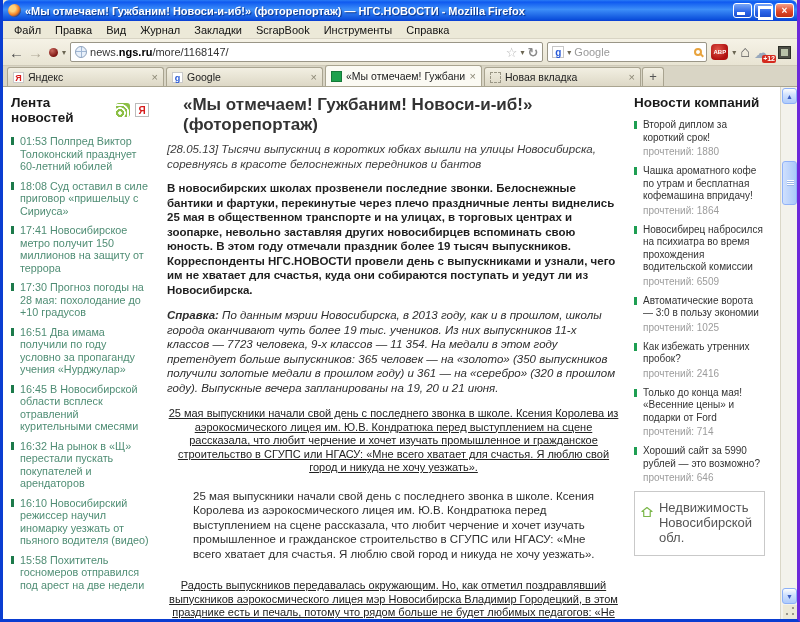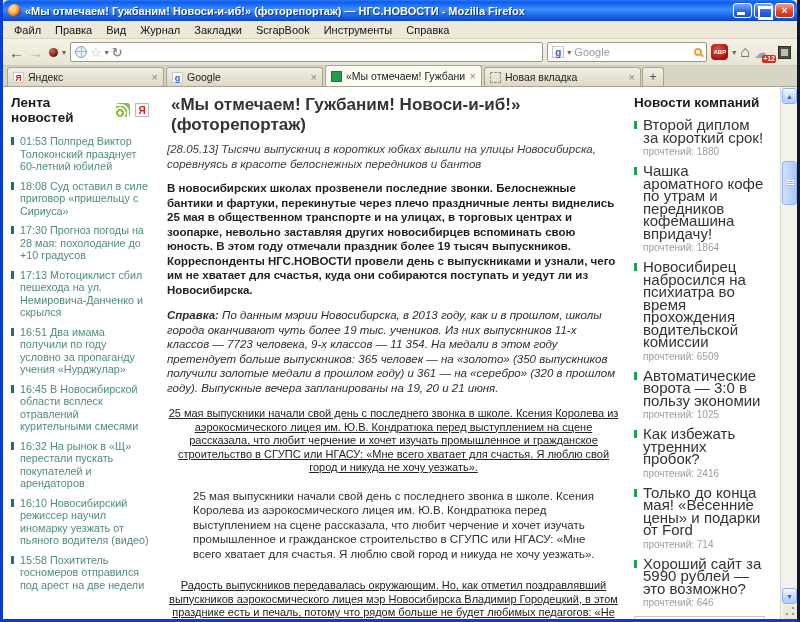--- a/index.html
+++ b/index.html
@@ -1,20 +1,20 @@
 <!DOCTYPE html>
 <html><head>
 <meta charset="utf-8">
 <style>
   * { box-sizing: border-box; margin: 0; padding: 0; }
   html,body { background:#888; }
   body { font-family: "Liberation Sans", "DejaVu Sans", sans-serif; }
 
   .window { width:800px; height:622px; position:relative; overflow:hidden;
-    border-left:3px solid #0a3dd1; border-right:3px solid #0f172a; border-bottom:3px solid #0a3dd1;
+    border-left:3px solid #0a3dd1; border-right:3px solid #6d28d9; border-bottom:3px solid #0a3dd1;
     background:#ece9d8; display:flex; flex-direction:column; }
 
   
   .titlebar { height:21px; flex:0 0 21px; display:flex; align-items:center; padding:0 3px 0 5px;
     background:linear-gradient(180deg,#2a7bf5 0%,#0f5af0 10%,#3d8ef8 45%,#0c50dc 92%,#0a3dd1 100%);
     border-radius:6px 6px 0 0; }
   .fx-icon { width:13px; height:13px; border-radius:50%; flex:0 0 13px;
     background:radial-gradient(circle at 35% 35%, #ffd27a 0 25%, #f07a1e 55%, #1c3f8c 75%); margin-right:4px; }
   .title-text { color:#fff; font-size:11px; font-weight:bold; white-space:nowrap; overflow:hidden;
     text-shadow:1px 1px 1px #063089; flex:1; }
@@ -98,32 +98,32 @@
       radial-gradient(circle at 4px 10px, transparent 0 4px, #fff 4px 5.5px, transparent 6px),
       radial-gradient(circle at 4px 10px, transparent 0 7.5px, #fff 7.5px 9px, transparent 9.5px),
       #8cbf45; }
   .ya-icon { width:14px; height:14px; background:#fff; border:1px solid #bbb; color:#d61c1c;
     font-size:10px; font-weight:bold; text-align:center; line-height:13px; flex:0 0 14px; }
 
   .feed-item { position:relative; padding-left:9px; font-size:10.8px; line-height:12.5px; color:#4f8d74;
     margin-bottom:7px; cursor:pointer; }
   .feed-item::before { content:""; position:absolute; left:0; top:2px; width:3px; height:8px; background:#1c7a4a; }
 
-  .article-title { font-size:17px; line-height:20px; font-weight:bold; color:#333; margin:2px 0 7px 4px; }
+  .article-title { font-size:17px; line-height:20px; font-weight:bold; color:#333; margin:2px 0 7px 16px; }
   .article-sub { font-style:italic; font-size:11.5px; line-height:14.5px; color:#3c3c3c; margin-bottom:10px; }
   .article-lead { font-weight:bold; font-size:11.5px; line-height:14.5px; color:#1f1f1f; margin-bottom:11px; }
   .article-spravka { font-style:italic; font-size:11.5px; line-height:14.5px; color:#2e2e2e; margin-bottom:12px; }
   .article-spravka b { font-weight:bold; }
   .link-para { text-align:center; text-decoration:underline; font-size:11px; line-height:13.5px; color:#222;
     margin:10px 0; cursor:pointer; }
   .indent-para { font-size:11.5px; line-height:14.5px; color:#2e2e2e; padding-left:26px; padding-right:4px;
     margin:14px 0 18px 0; }
 
   .comp-title { font-size:13.5px; font-weight:bold; color:#1a1a1a; margin-bottom:9px; }
-  .comp-item { position:relative; padding-left:9px; font-size:15px; line-height:12.5px; color:#333;
+  .comp-item { position:relative; padding-left:9px; font-size:10px; line-height:12.5px; color:#333;
     margin-bottom:2px; cursor:pointer; }
   .comp-item::before { content:""; position:absolute; left:0; top:2px; width:3px; height:8px; background:#1e9e52; }
   .comp-reads { font-size:10px; color:#9c9c9c; margin:1px 0 8px 9px; }
 
   .realty { margin-top:8px; border:1px solid #c9c9c9; background:#fff; padding:8px 6px 10px 6px; }
   .realty-header { display:flex; gap:6px; align-items:flex-start; }
   .realty-title { font-size:13px; line-height:15px; color:#555; }
 
   
   .scrollbar { position:absolute; right:0; top:0; bottom:0; width:17px; background:#f3f2ec; border-left:1px solid #dad7c8; }
@@ -175,20 +175,21 @@
 
   </div>
 
   <div class="navbar">
     <span class="nav-glyph">←</span>
     <span class="nav-glyph disabled">→</span>
     <span class="reddot"></span>
     <span class="caret">▾</span>
     <div class="urlbar">
       <span class="globe-icon"></span>
+      <span class="url-text"><span>news.</span><b>ngs.ru</b><span>/more/1168147/</span></span>
       <span class="url-icons">
         <span class="star">☆</span>
         <span class="caret">▾</span>
         <span class="reload">↻</span>
       </span>
     </div>
     <div class="searchbox">
       <span class="gfav">g</span>
       <span class="caret">▾</span>
       <input class="search-input" placeholder="Google" style="">
@@ -239,24 +240,24 @@
         <span class="feed-title">Лента новостей</span>
         <span class="rss-icon"></span>
         <span class="ya-icon">Я</span>
       </div>
       <div>
 
           <div class="feed-item">01:53 Полпред Виктор Толоконский празднует 60-летний юбилей</div>
 
           <div class="feed-item">18:08 Суд оставил в силе приговор «пришельцу с Сириуса»</div>
 
+          <div class="feed-item">17:41 Новосибирское метро получит 150 миллионов на защиту от террора</div>
 
           <div class="feed-item">17:30 Прогноз погоды на 28 мая: похолодание до +10 градусов</div>
 
-          <div class="feed-item">17:13 Мотоциклист сбил пешехода на ул. Немировича-Данченко и скрылся</div>
 
           <div class="feed-item">16:51 Два имама получили по году условно за пропаганду учения «Нурджулар»</div>
 
           <div class="feed-item">16:45 В Новосибирской области всплеск отравлений курительными смесями</div>
 
           <div class="feed-item">16:32 На рынок в «Щ» перестали пускать покупателей и арендаторов</div>
 
           <div class="feed-item">16:10 Новосибирский режиссер научил иномарку уезжать от пьяного водителя (видео)</div>
 
           <div class="feed-item">15:58 Похититель госномеров отправился под арест на две недели</div>
@@ -278,21 +279,21 @@
     <div class="col-right">
       <div class="comp-title">Новости компаний</div>
       <div>
 
           <div>
             <div class="comp-item">Второй диплом за короткий срок!</div>
             <div class="comp-reads">прочтений: 1880</div>
           </div>
 
           <div>
-            <div class="comp-item">Чашка ароматного кофе по утрам и передников кофемашина впридачу!</div>
+            <div class="comp-item">Чашка ароматного кофе по утрам и бесплатная кофемашина впридачу!</div>
             <div class="comp-reads">прочтений: 1864</div>
           </div>
 
 
           <div>
             <div class="comp-item">Новосибирец набросился на психиатра во время прохождения водительской комиссии</div>
             <div class="comp-reads">прочтений: 6509</div>
           </div>
 
           <div>

